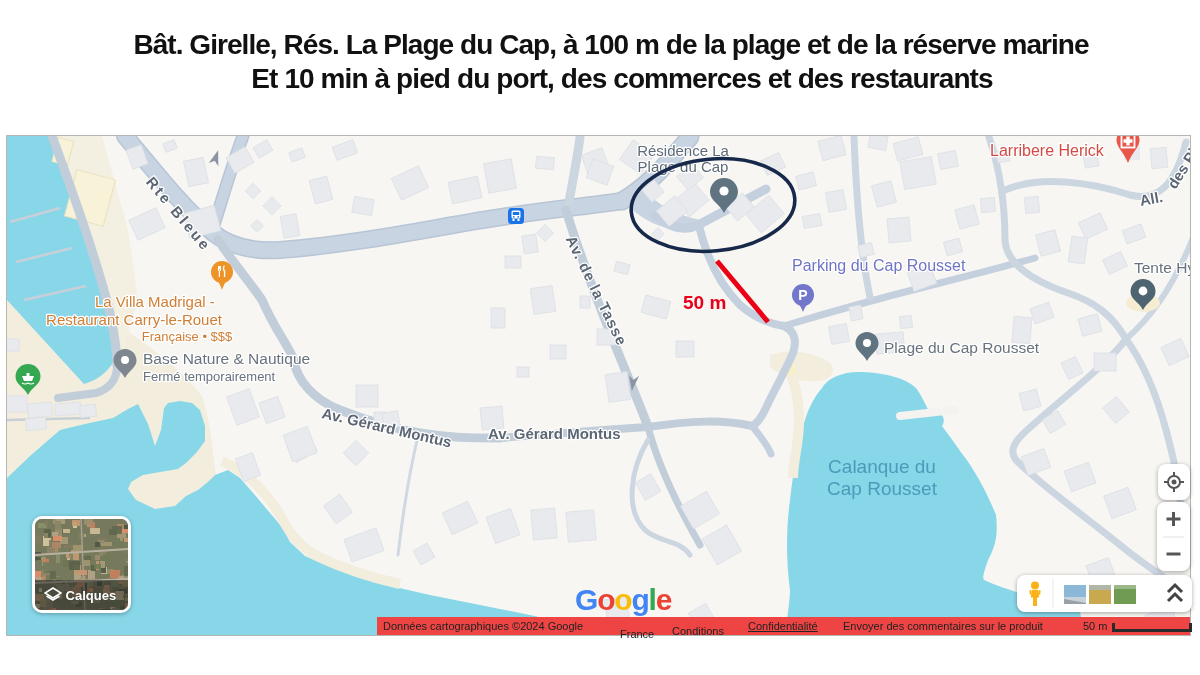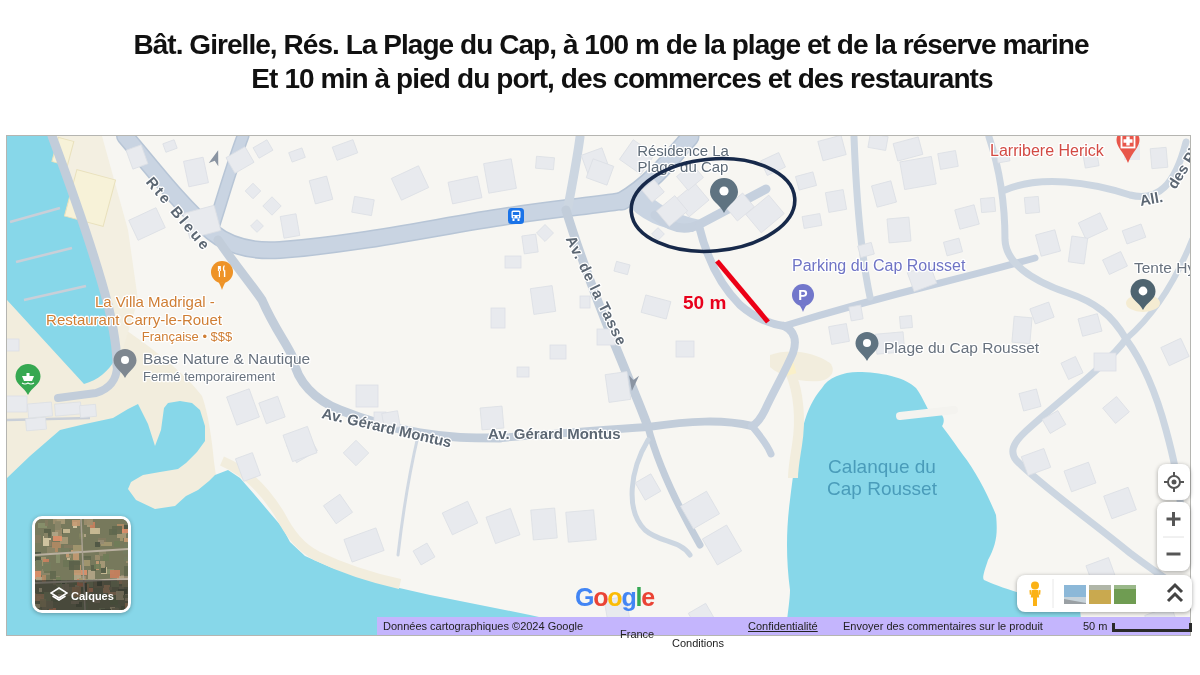--- a/index.html
+++ b/index.html
@@ -320,31 +320,31 @@
   <text x="882" y="495" fill="#4a9cba" font-size="19" text-anchor="middle">Cap Rousset</text>
 
   <ellipse cx="713" cy="205" rx="82" ry="46" fill="none" stroke="#17294a" stroke-width="3.6" transform="rotate(-5 713 205)"></ellipse>
 
   <line x1="717" y1="261" x2="768" y2="322" stroke="#ec0016" stroke-width="5"></line>
 
   <text x="683" y="309" fill="#e8001b" font-size="19" font-weight="bold">50 m</text>
 </svg>
 </div>
 
-<div style="position:absolute;left:377px;top:617px;width:813px;height:18px;background:#c4b5fd;font-size:11px;color:#222;">
+<div style="position:absolute;left:377px;top:617px;width:813px;height:18px;background:#ef4444;font-size:11px;color:#222;">
   <span style="position:absolute;left:6px;top:3px;">Données cartographiques ©2024 Google</span>
   <span style="position:absolute;left:243px;top:11px;">France</span>
-  <span style="position:absolute;left:295px;top:20px;text-align:center;">Conditions</span>
+  <span style="position:absolute;left:295px;top:8px;text-align:center;">Conditions</span>
   <span style="position:absolute;left:371px;top:3px;text-decoration:underline;">Confidentialité</span>
   <span style="position:absolute;left:466px;top:3px;text-align:center;">Envoyer des commentaires sur le produit</span>
   <span style="position:absolute;left:706px;top:3px;">50 m</span>
   <div style="position:absolute;left:735px;top:6px;width:74px;height:6px;border-left:3px solid #2a2a2a;border-right:3px solid #2a2a2a;border-bottom:3px solid #2a2a2a;"></div>
 </div>
 
-<div style="position:absolute;left:575px;top:583px;font-size:25px;font-weight:bold;letter-spacing:-1.2px;">
+<div style="position:absolute;left:575px;top:583px;font-size:30px;font-weight:bold;letter-spacing:-1.2px;">
 <span style="color:#4285F4;">G</span><span style="color:#EA4335;">o</span><span style="color:#FBBC05;">o</span><span style="color:#4285F4;">g</span><span style="color:#34A853;">l</span><span style="color:#EA4335;">e</span>
 </div>
 
 <div style="position:absolute;left:32px;top:516px;width:93px;height:91px;background:#6b6f5e;border:3px solid #fff;border-radius:10px;box-shadow:0 1px 4px rgba(0,0,0,.3);overflow:hidden;">
   <svg width="93" height="91">
     <filter id="satblur">
         <feGaussianBlur stdDeviation="0.7"></feGaussianBlur>
       </filter>
     <g filter="url(#satblur)">
     <rect x="0" y="0" width="93" height="91" fill="#77795c"></rect>
@@ -508,21 +508,21 @@
     <rect x="1" y="41" width="6" height="9" fill="#747c5e" opacity="0.9"></rect>
     <rect x="27" y="65" width="7" height="7" fill="#958b72" opacity="0.9"></rect>
     <rect x="74" y="68" width="3" height="3" fill="#8c8668" opacity="0.9"></rect>
     <path d="M 0,36 L 93,30" stroke="#b9b0a0" stroke-width="2" fill="none"></path>
     <path d="M 0,64 L 93,60" stroke="#b9b0a0" stroke-width="2" fill="none"></path>
     <path d="M 46,0 L 50,91" stroke="#a8a090" stroke-width="1.5" fill="none"></path>
     </g>
     <rect x="0" y="61" width="93" height="30" fill="rgba(25,25,25,0.5)"></rect>
   </svg>
   
-  <div style="position:absolute;left:15px;bottom:7px;color:#fff;font-size:11px;font-weight:bold;">
+  <div style="position:absolute;left:9px;bottom:7px;color:#fff;font-size:13px;font-weight:bold;">
     <svg width="18" height="16" style="vertical-align:-3px;">
       <path d="M 9,1 L 17,6 L 9,11 L 1,6 Z" fill="none" stroke="#fff" stroke-width="1.6"></path>
       <path d="M 2.5,9 L 9,13 L 15.5,9" fill="none" stroke="#fff" stroke-width="1.6"></path>
     </svg> Calques</div>
 </div>
 
 <div style="position:absolute;left:1158px;top:464px;width:32px;height:36px;background:#fff;border-radius:8px;box-shadow:0 1px 4px rgba(0,0,0,.35);">
   <svg width="32" height="36">
     <circle cx="16" cy="18" r="6" fill="none" stroke="#555" stroke-width="2"></circle>
     <circle cx="16" cy="18" r="2.5" fill="#555"></circle>

